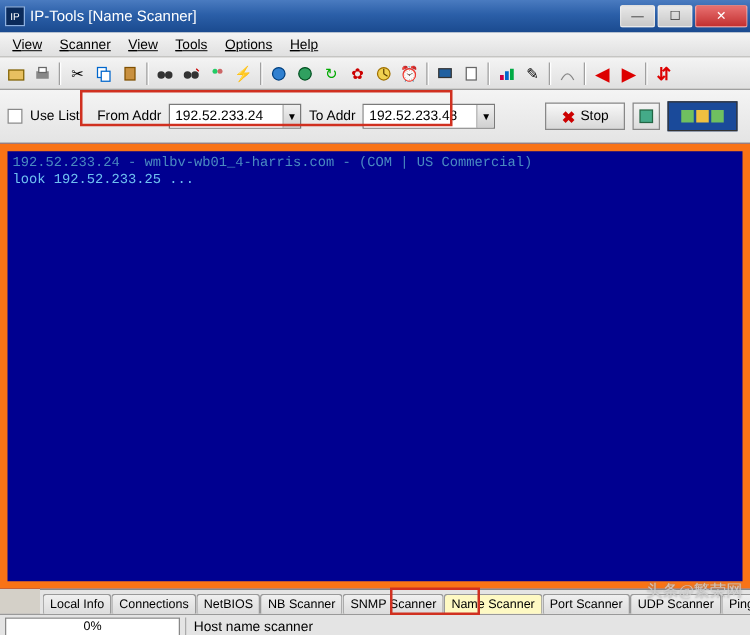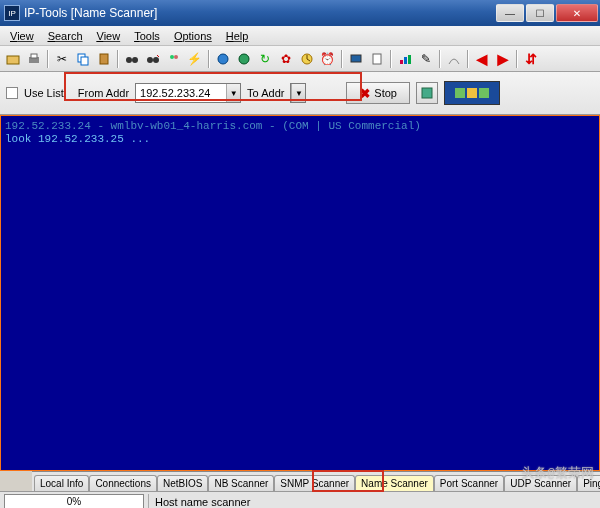--- a/index.html
+++ b/index.html
@@ -31,50 +31,50 @@
   .ipcombo input { border:none; outline:none; font-size:11px; padding:0 4px; width:90px; height:18px; }
   .ipcombo .dd { width:14px; height:18px; background:linear-gradient(#f0f0f0,#d0d0d0); border-left:1px solid #aaa; display:flex;align-items:center;justify-content:center; font-size:8px; }
   .highlight-box { position:absolute; border:2px solid #d03020; pointer-events:none; }
   .hb1 { left:64px; top:0px; width:298px; height:29px; }
   .stopbtn { height:22px; padding:0 12px; background:linear-gradient(#f8f8f8,#d8d8d8); border:1px solid #888; display:flex;align-items:center; gap:4px; font-size:11px; }
   .stopbtn .x { color:#c00; font-weight:bold; font-size:13px; }
   .smallbtn { width:22px; height:22px; background:linear-gradient(#f4f4f4,#dcdcdc); border:1px solid #888; display:flex;align-items:center;justify-content:center; }
   .preview { width:56px; height:24px; background:#1a4a9a; border:1px solid #333; display:flex;align-items:center;justify-content:center; }
   .preview .ico { width:10px;height:10px; background:#6fc060; margin:1px; }
   
-  .terminal { background:#000090; color:#6fc0f0; font-family:"Courier New",monospace; font-size:11px; padding:4px 4px; height:356px; overflow:hidden; white-space:pre; line-height:13px; border:1px solid #f97316; position:relative; }
+  .terminal { background:#000090; color:#6fc0f0; font-family:"Courier New",monospace; font-size:11px; padding:4px 4px; height:356px; overflow:hidden; white-space:pre; line-height:13px; border:6px solid #f97316; position:relative; }
   .terminal .dim { color:#4a8ac0; }
   
   .tabbar { height:20px; background:#e4e4e4; display:flex; align-items:flex-end; padding:0 2px; gap:0; font-size:10px; position:relative; border-top:1px solid #888;margin-left:32px; }
   .tab { padding:2px 5px; border:1px solid #999; border-bottom:none; background:linear-gradient(#f0f0f0,#dcdcdc); border-radius:3px 3px 0 0; white-space:nowrap; cursor:default; }
   .tab.active { background:#fef9c3; }
   .hb2 { left:280px; top:-2px; width:72px; height:22px; }
   
   .statusbar { height:20px; background:#e4e4e4; display:flex; align-items:center; border-top:1px solid #999; }
   .progress { width:140px; height:16px; margin:0 4px; border:1px solid #888; background:#fff; display:flex; align-items:center; justify-content:center; font-size:10px; position:relative; }
   .statustext { flex:1; padding:0 6px; border-left:1px solid #aaa; height:16px; display:flex; align-items:center; }
   
-  .watermark { position:absolute; right:6px; bottom:26px; font-size:13px; color:#d0d0d0; opacity:0.85; text-shadow:0 0 2px #888; font-family:Liberation Mono, monospace; pointer-events:none; }
+  .watermark { position:absolute; right:6px; bottom:26px; font-size:13px; color:#d0d0d0; opacity:0.85; text-shadow:0 0 2px #888; font-family:Liberation Serif, serif; pointer-events:none; }
 </style>
 </head>
 <body>
 
 <div class="titlebar">
   <div class="app-icon">IP</div>
   <div class="title">IP-Tools [Name Scanner]</div>
   <div class="winbtns">
     <div class="winbtn min">—</div>
     <div class="winbtn max">☐</div>
     <div class="winbtn close">✕</div>
   </div>
 </div>
 
 <div class="menubar">
   <span class="menuitem">View</span>
-  <span class="menuitem">Search</span>
+  <span class="menuitem">Scanner</span>
   <span class="menuitem">View</span>
   <span class="menuitem">Tools</span>
   <span class="menuitem">Options</span>
   <span class="menuitem">Help</span>
 </div>
 
 <div class="toolbar">
   <div class="tbtn">
       <svg viewBox="0 0 14 14">
         <rect x="1" y="4" width="12" height="8" fill="#e8c060" stroke="#806000"></rect>
@@ -176,20 +176,21 @@
 <div class="controlbar">
   <div class="chk"></div>
   <span class="lbl">Use List</span>
   <span class="lbl" style="margin-left:8px">From Addr</span>
   <div class="ipcombo">
     <input value="192.52.233.24" style="">
     <div class="dd">▼</div>
   </div>
   <span class="lbl">To Addr</span>
   <div class="ipcombo">
+    <input value="192.52.233.48" style="">
     <div class="dd">▼</div>
   </div>
   <div class="highlight-box hb1"></div>
   <div style="width:28px"></div>
   <div class="stopbtn">
     <span class="x">✖</span>
     <span>Stop</span>
   </div>
   <div class="smallbtn">
       <svg width="14" height="14" viewBox="0 0 14 14">

